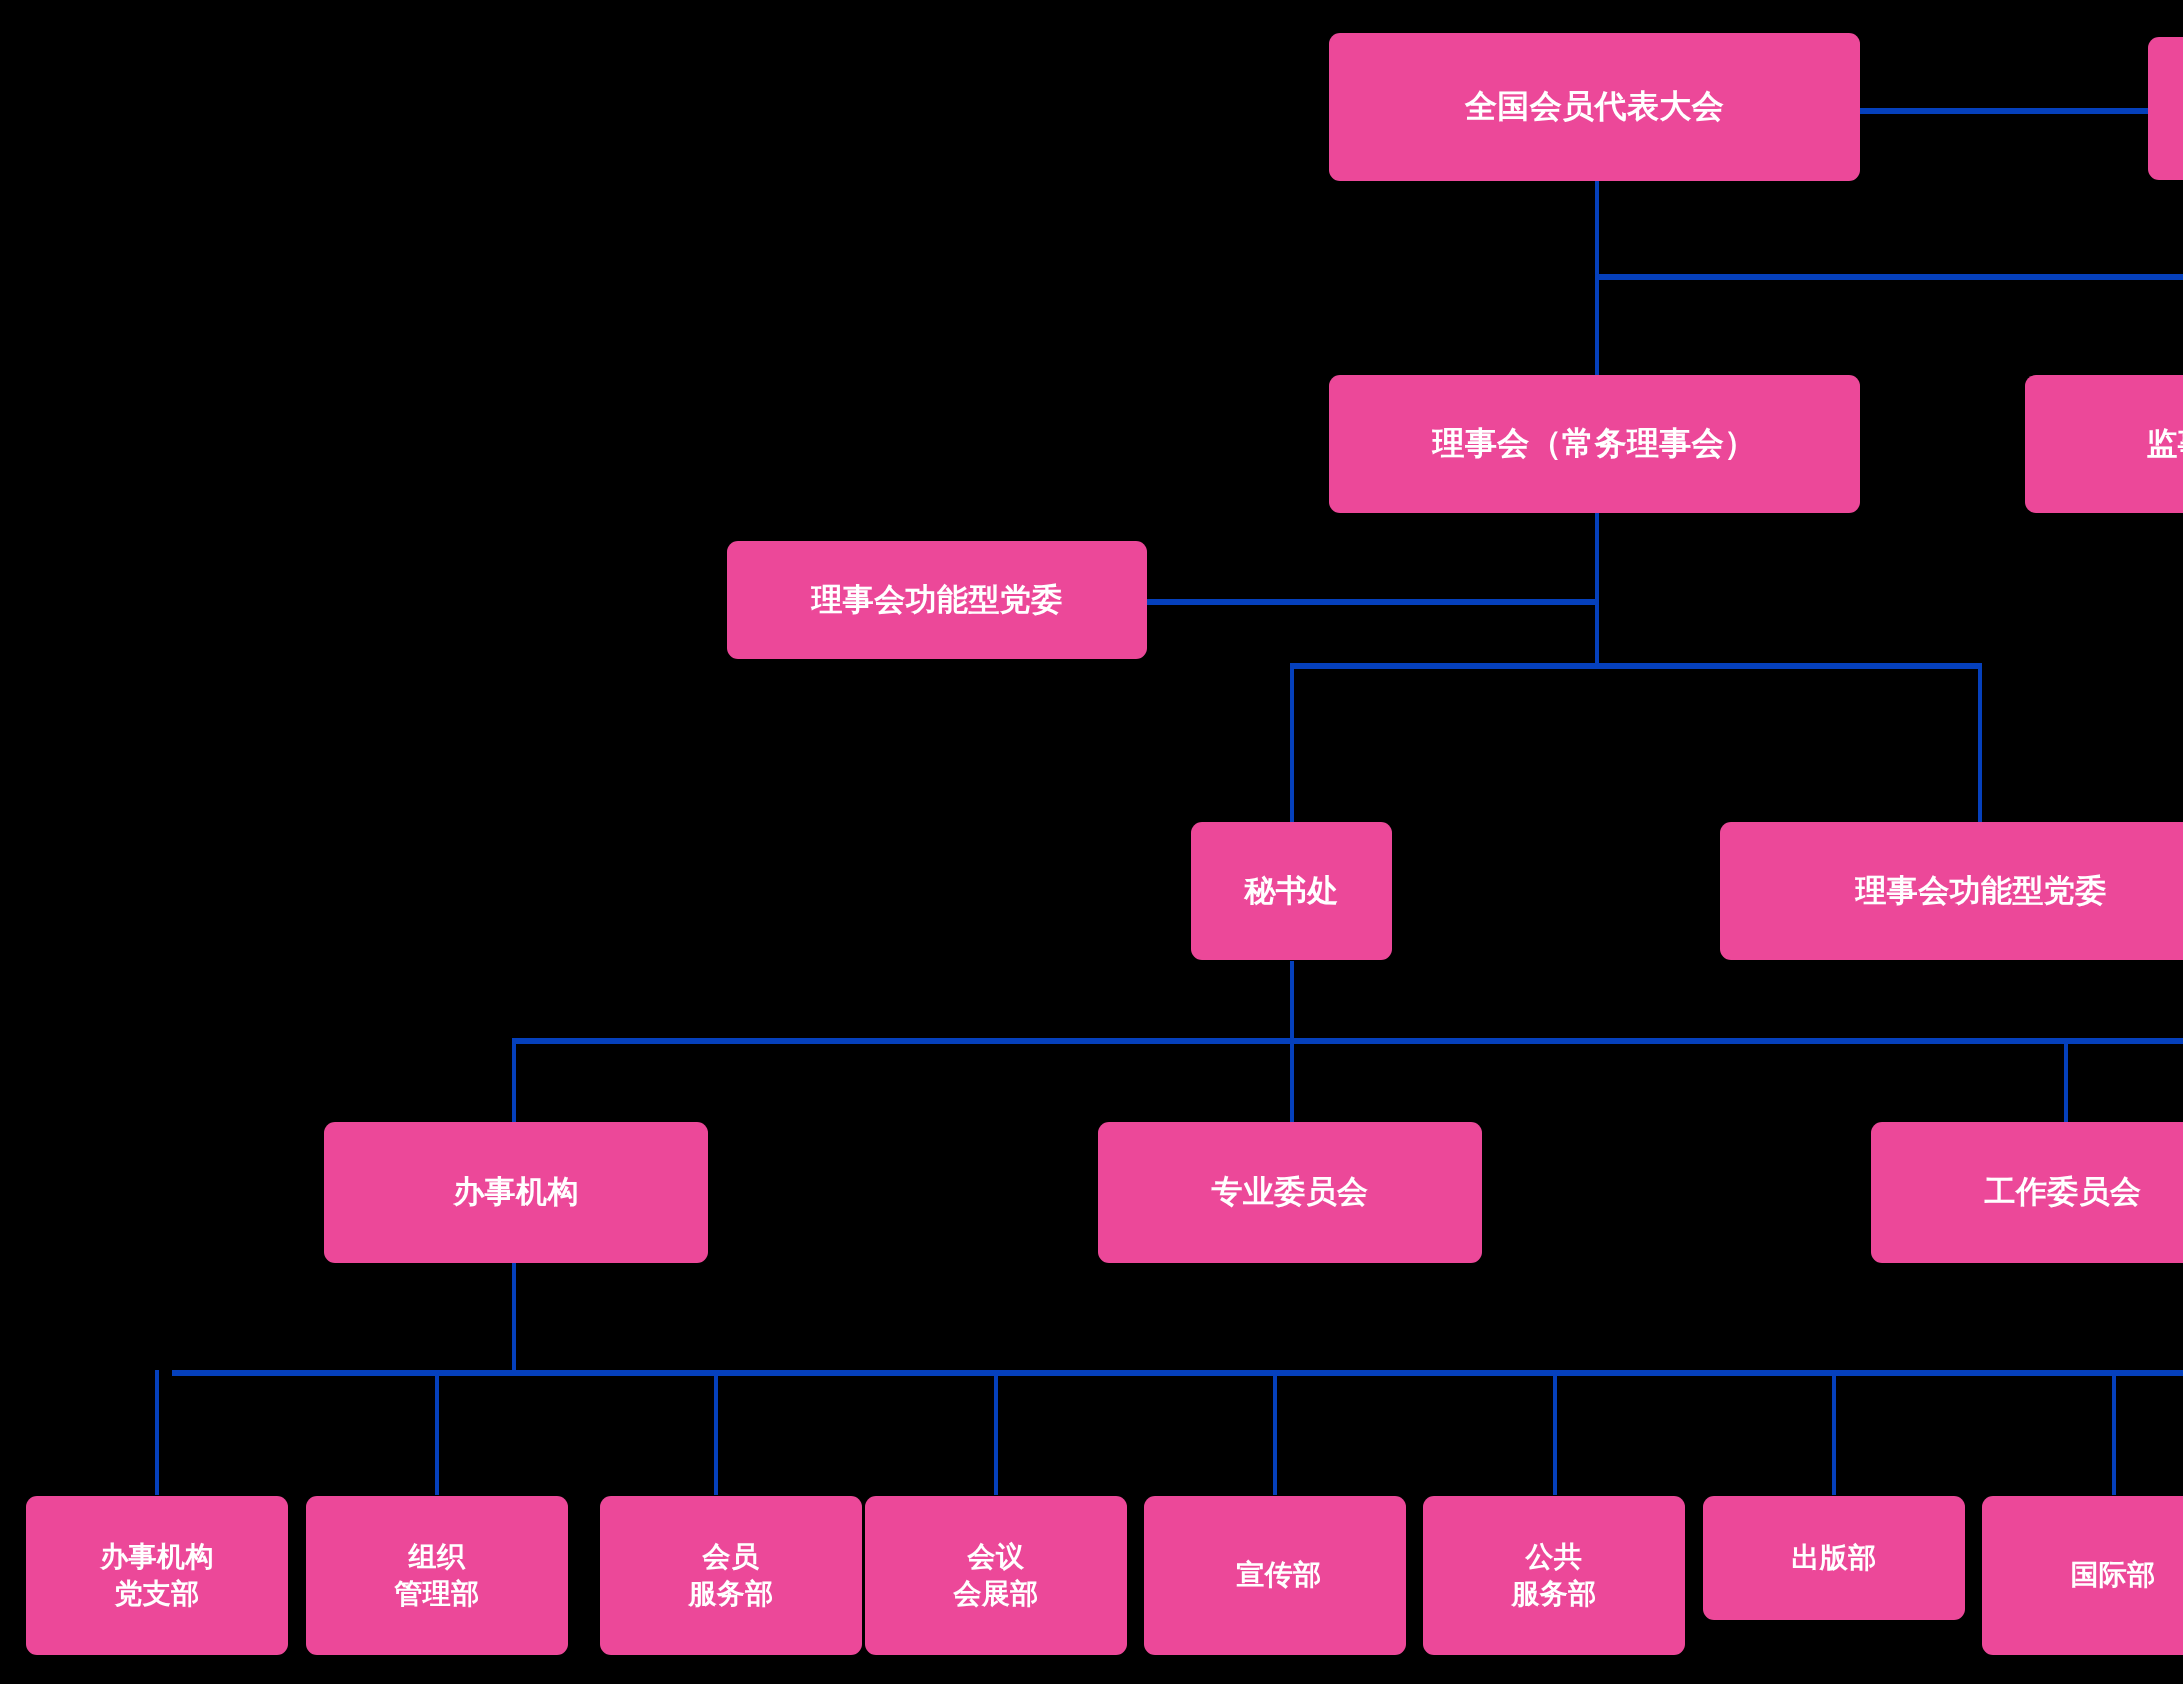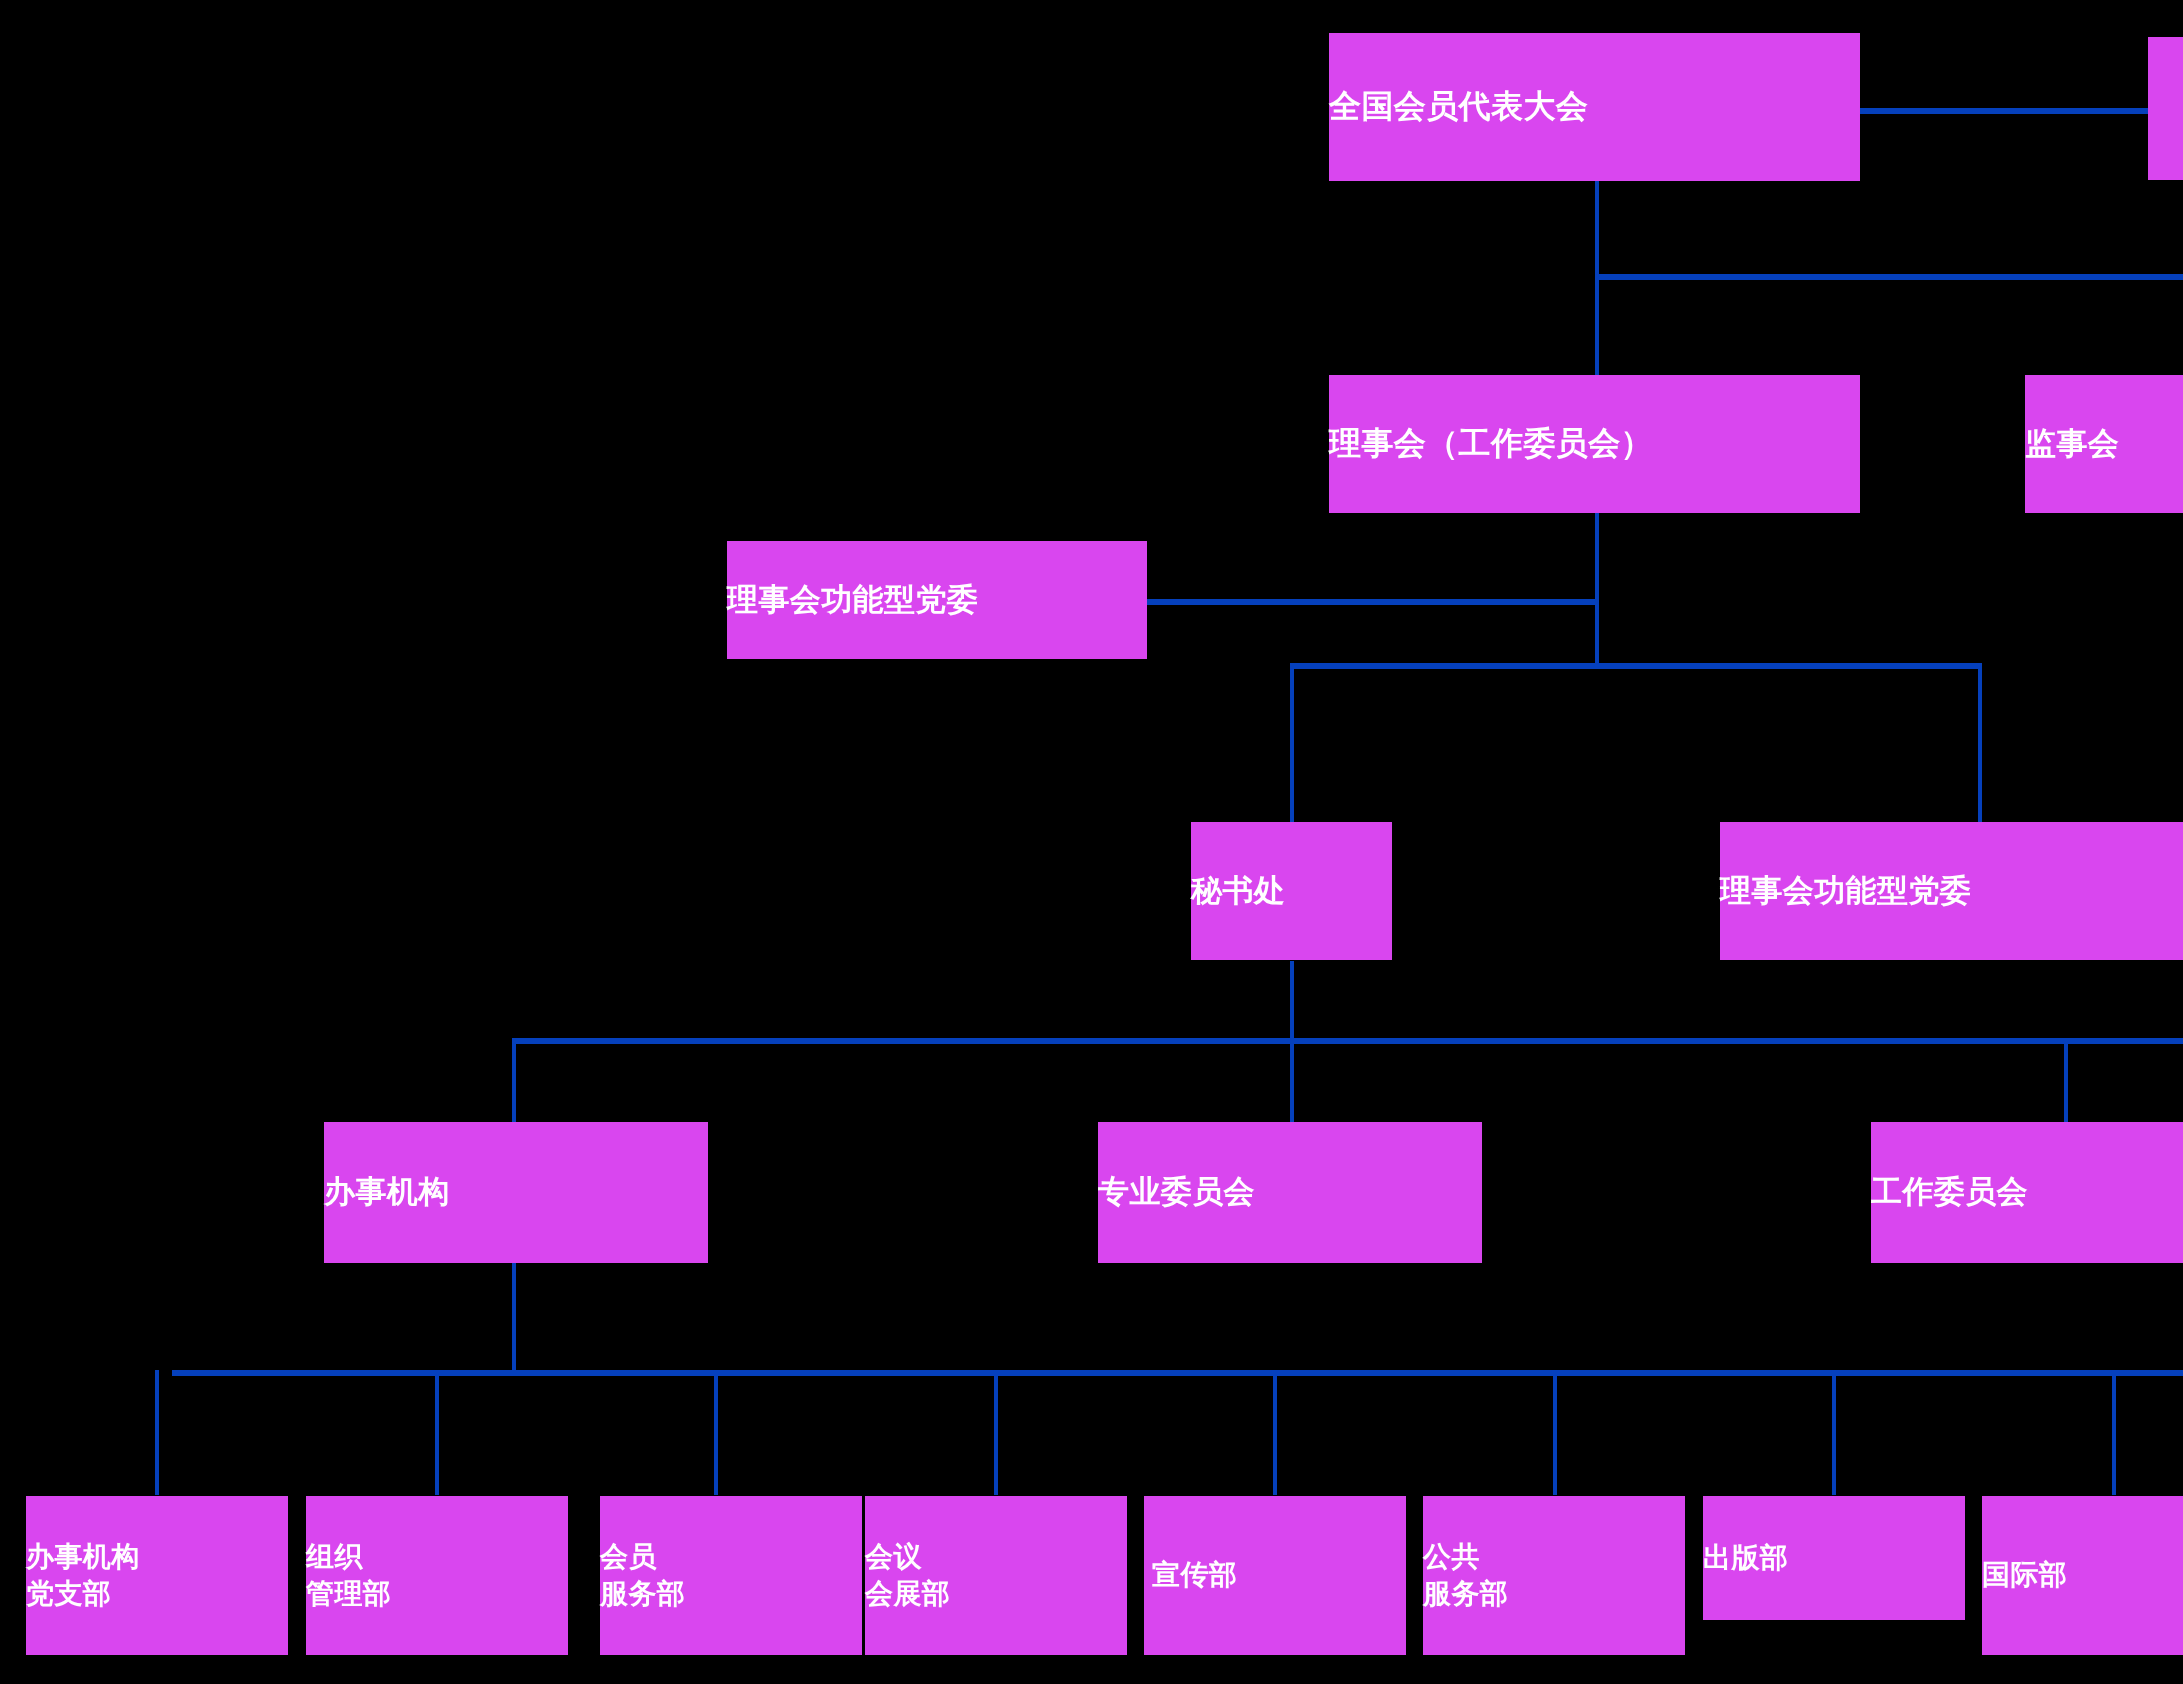--- a/index.html
+++ b/index.html
@@ -1,27 +1,27 @@
 <!DOCTYPE html>
 <html style="font-size:7px"><head>
 <meta charset="utf-8">
 <title>org-chart</title>
 <style>
   html,body{margin:0;padding:0;background:#000;}
   body{font-family:"Liberation Sans","DejaVu Sans",sans-serif;}
   #stage{position:relative;width:3427px;height:1685px;background:#000;overflow:hidden;}
   .node{
     position:absolute;
-    background:#d946ef;
-    border-radius:0;
+    background:#ec4899;
+    border-radius:11px;
     color:#fff;
     font-weight:700;
     display:flex;
     flex-direction:column;
-    align-items:flex-start;
+    align-items:center;
     justify-content:center;
     text-align:center;
     line-height:1.30;
     box-sizing:border-box;
     letter-spacing:0.4px;
   }
   .node .ln{display:block;white-space:nowrap;}
   .f-xl{font-size:32px;}
   .f-lg{font-size:31px;}
   .f-md{font-size:28px;}
@@ -62,21 +62,21 @@
   <div class="node f-xl" style="left:1329px;top:33px;width:531px;height:148px;">
     <span class="ln">全国会员代表大会</span>
   </div>
 
   <div class="node f-lg" style="left:2148px;top:37px;width:534px;height:143px;">
     
     
   </div>
 
   <div class="node f-xl" style="left:1329px;top:375px;width:531px;height:138px;">
-    <span class="ln">理事会（工作委员会）</span>
+    <span class="ln">理事会（常务理事会）</span>
   </div>
 
   <div class="node f-lg" style="left:2025px;top:375px;width:337px;height:138px;">
     <span class="ln">监事会</span>
   </div>
 
   <div class="node f-lg" style="left:1191px;top:822px;width:201px;height:138px;">
     <span class="ln">秘书处</span>
   </div>
 

